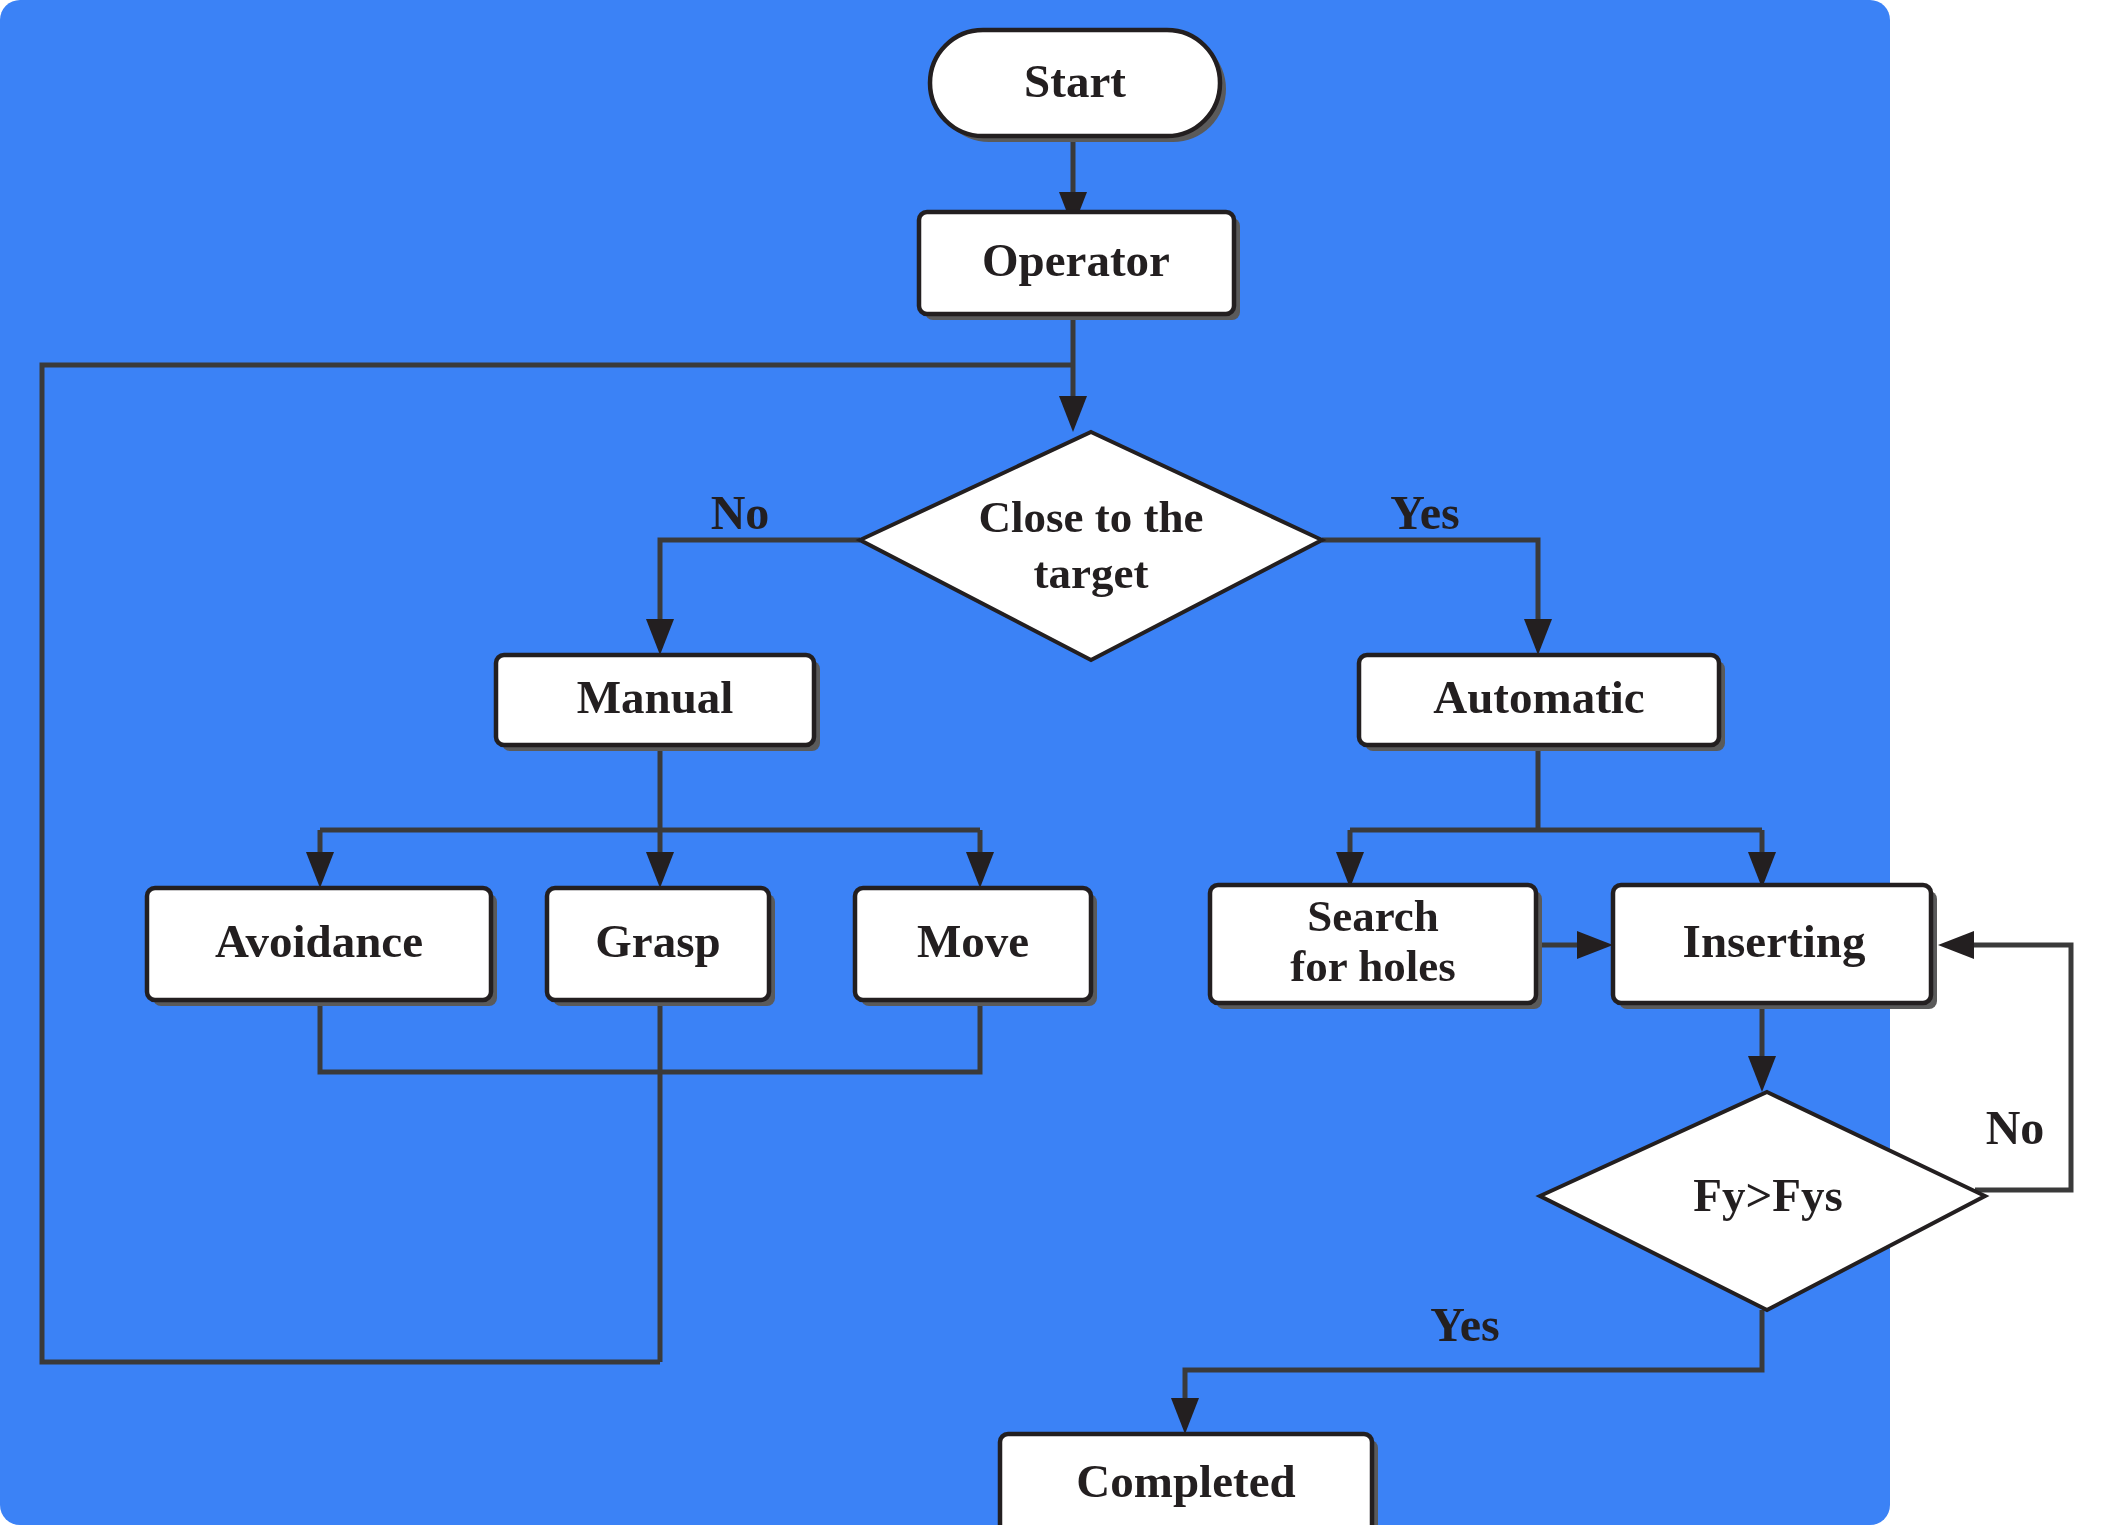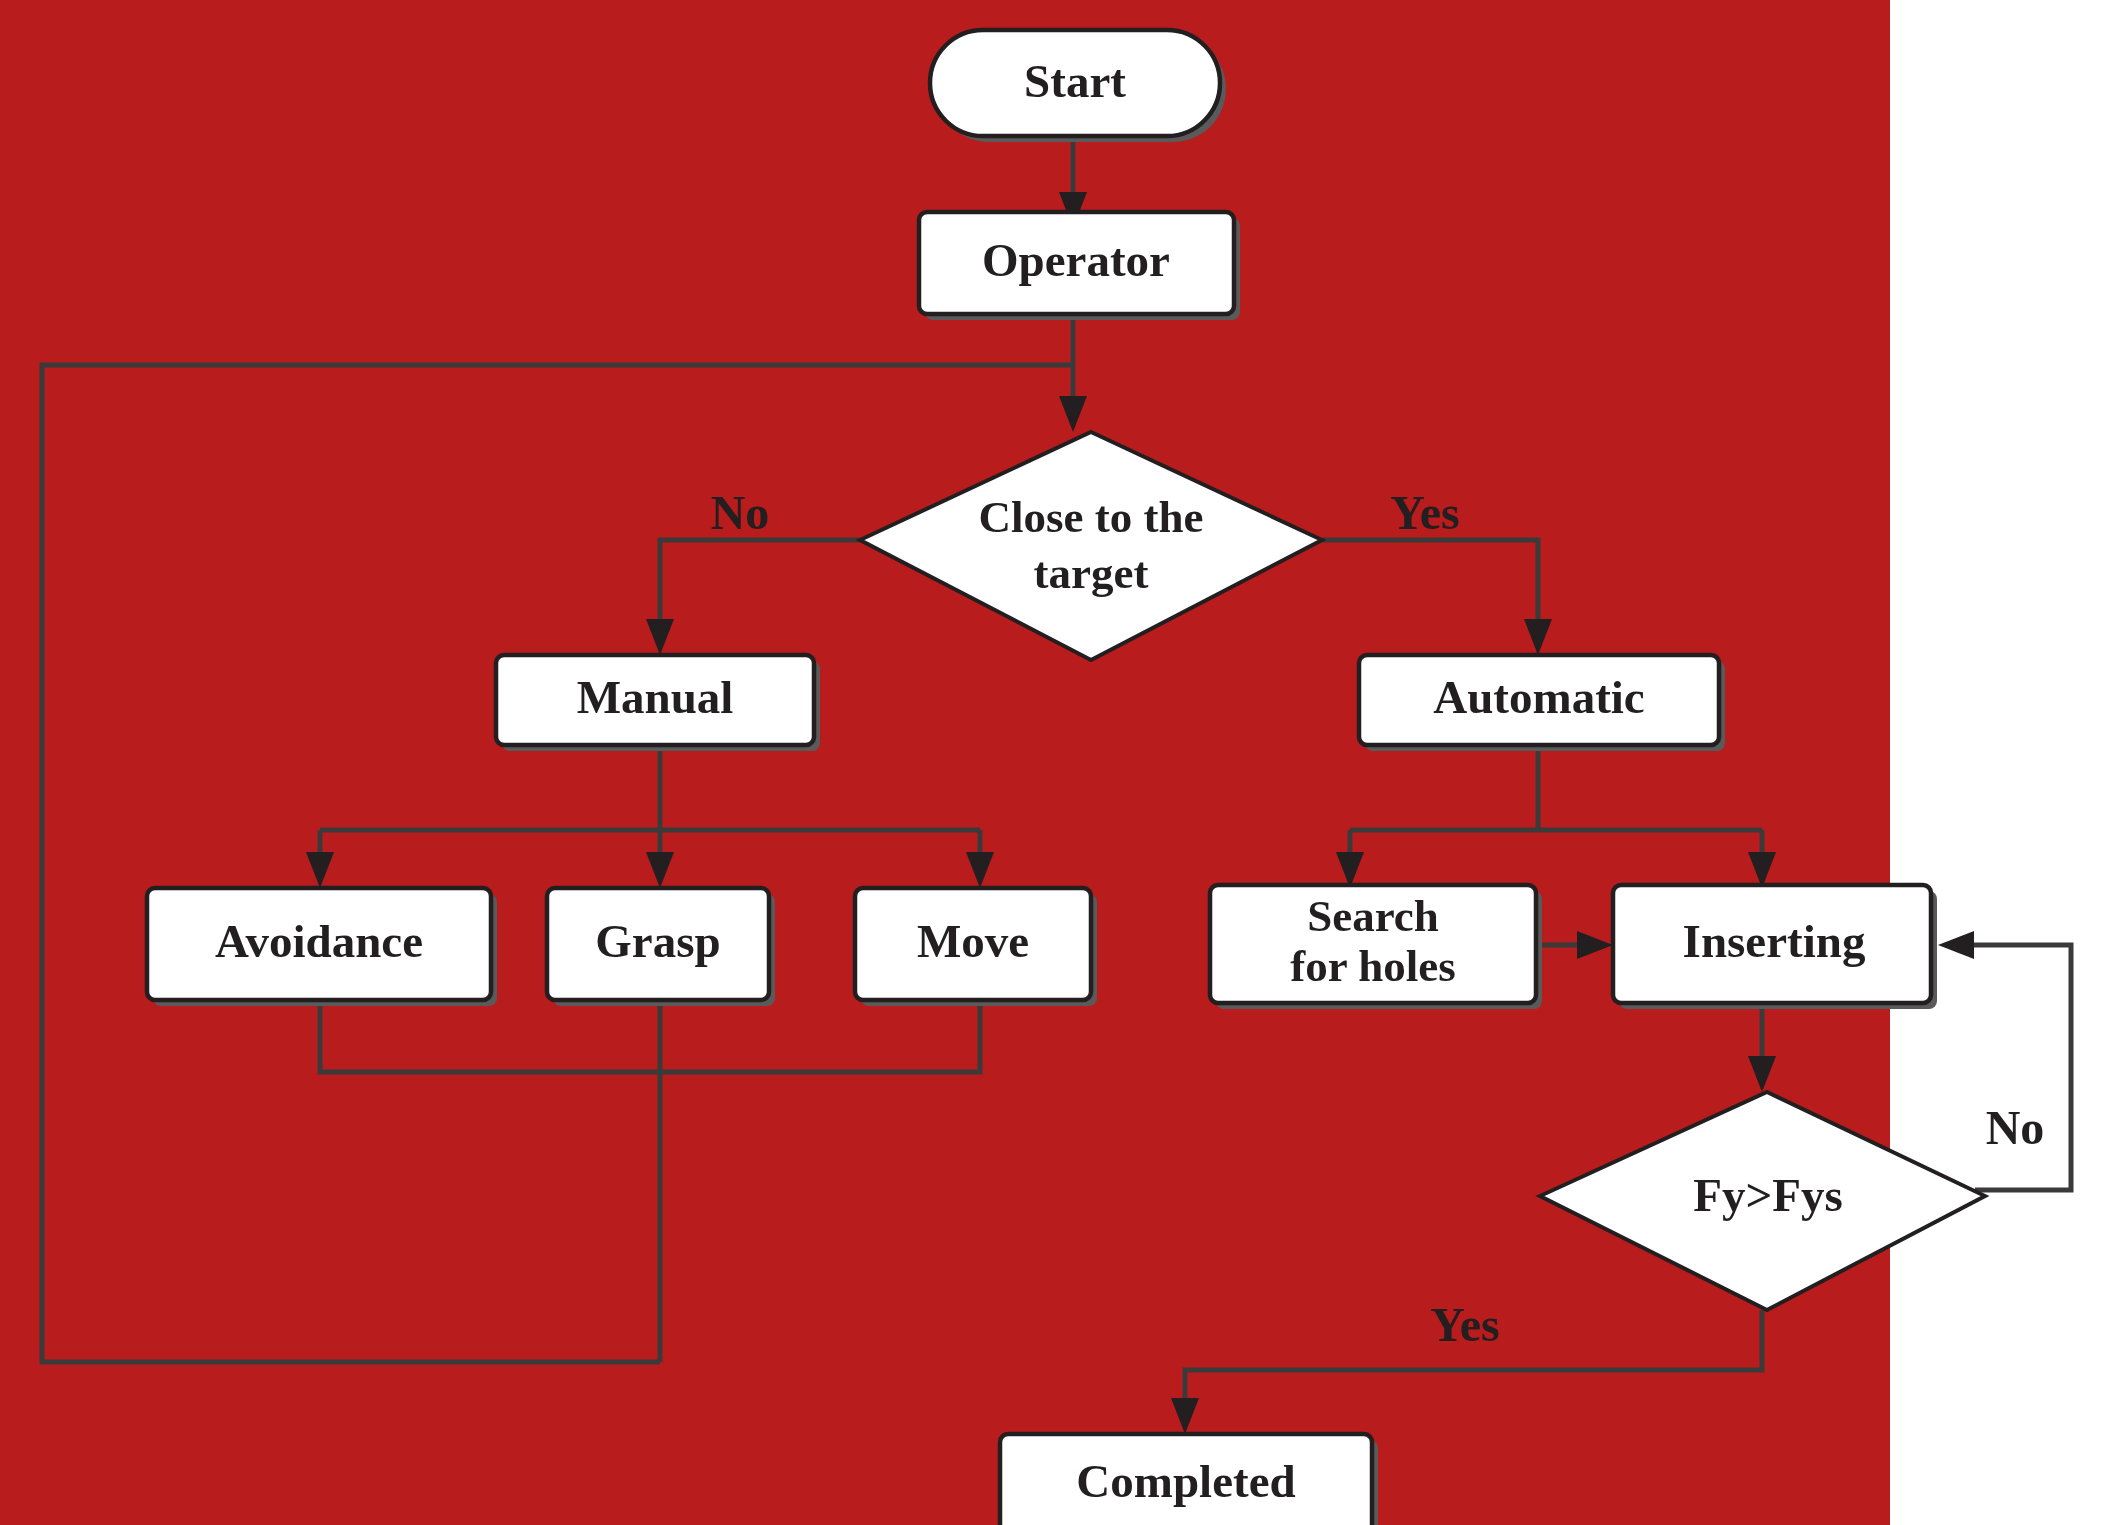--- a/index.html
+++ b/index.html
@@ -4,22 +4,23 @@
 <style>
   html, body {
     margin: 0;
     padding: 0;
     background: #ffffff;
   }
   #canvas-wrap {
     position: relative;
     width: 1890px;
     height: 1525px;
-    background: #b91c1c;
+    background: #3b82f6;
     font-family: "Liberation Serif", "DejaVu Serif", serif;
+    border-radius: 20px;
   }
   svg#flow {
     display: block;
     width: 2109px;
     height: 1525px;
   }
   .node-shape {
     fill: #ffffff;
     stroke: #231f20;
     stroke-width: 4.5;

